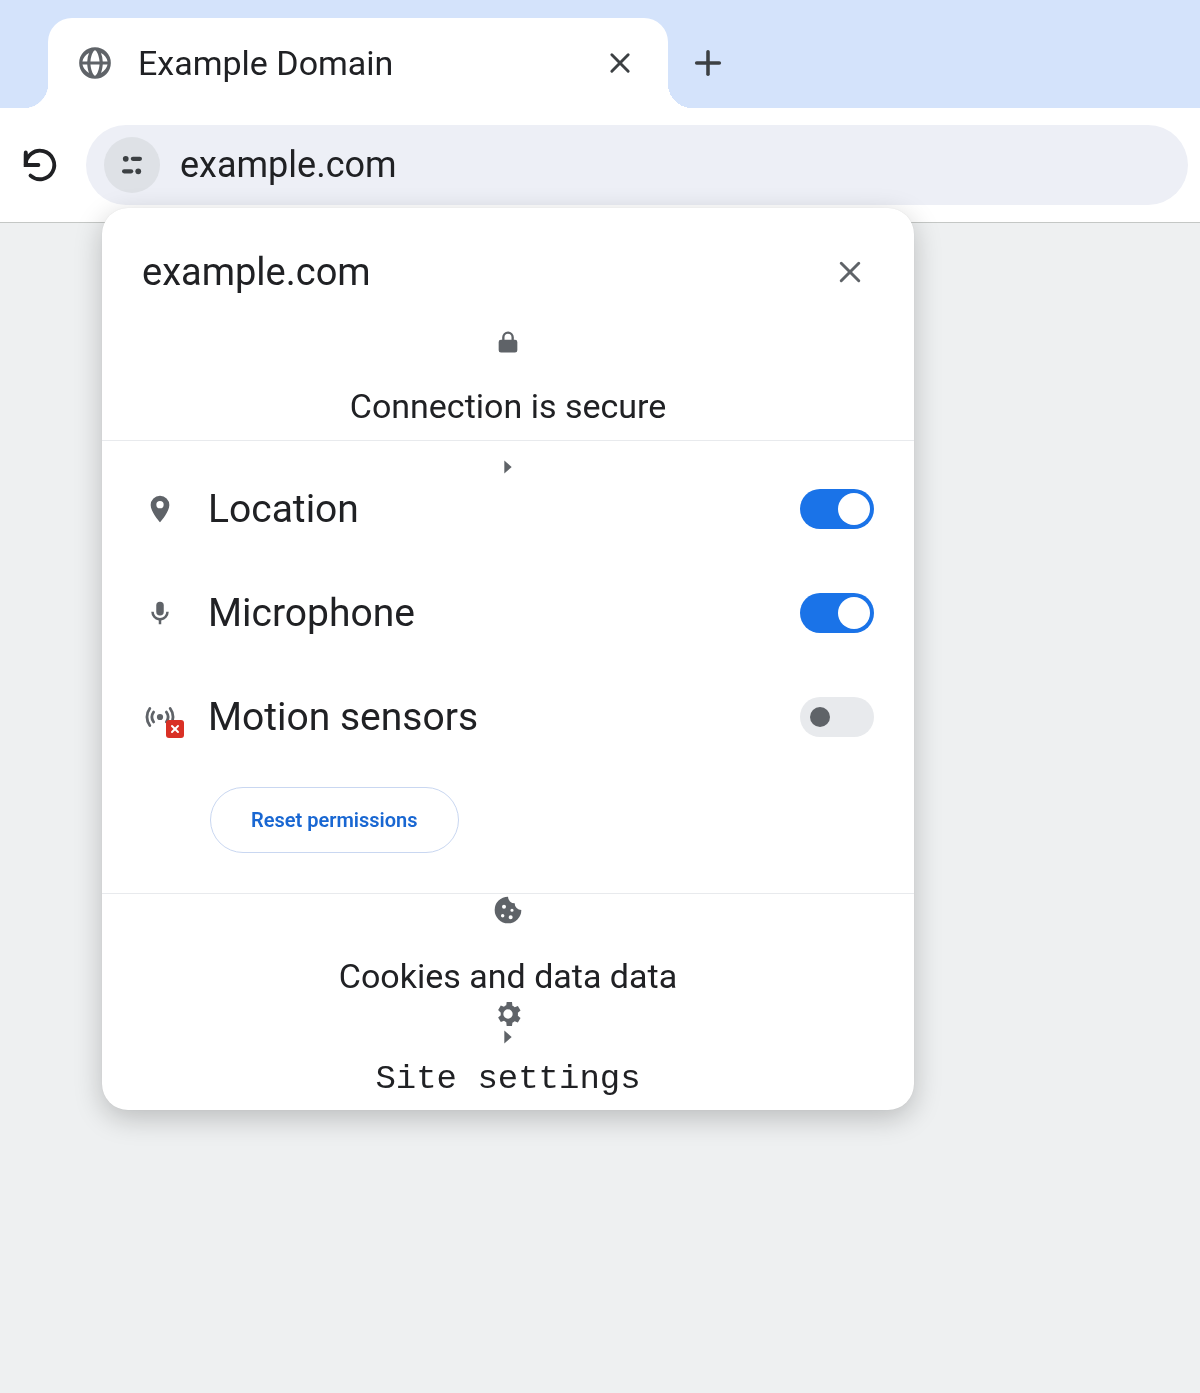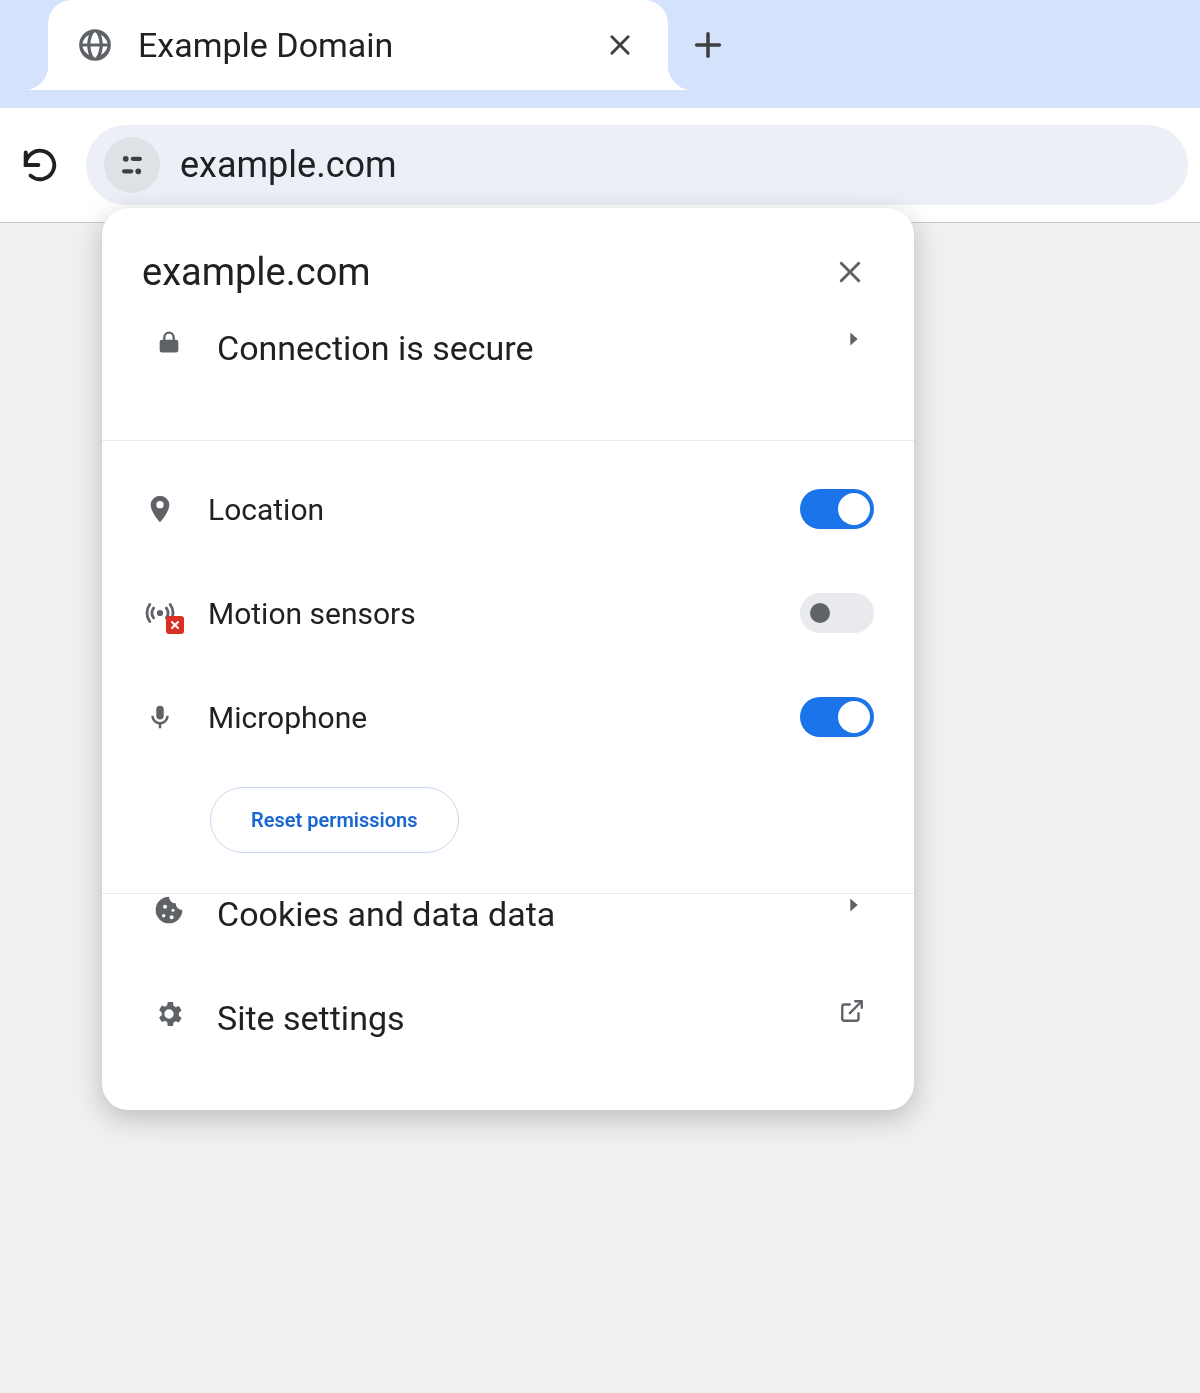--- a/index.html
+++ b/index.html
@@ -9,21 +9,21 @@
       width: 1200px;
       height: 1393px;
       overflow: hidden;
     }
 
     
     .tabstrip {
       background: #d4e3fb;
       height: 108px;
       display: flex;
-      align-items: flex-start;
+      align-items: flex-end;
       padding-left: 48px;
     }
     .tab {
       background: #fff;
       height: 90px;
       width: 620px;
       border-radius: 24px 24px 0 0;
       display: flex;
       align-items: center;
       padding: 0 28px;
@@ -143,25 +143,26 @@
     .popup-close {
       width: 48px; height: 48px;
       display: flex; align-items: center; justify-content: center;
       cursor: pointer;
       color: #5f6368;
       border-radius: 50%;
     }
 
     .row {
       display: flex;
-      align-items: flex-start;
+      align-items: center;
       padding: 0 49px;
       height: 104px;
       gap: 30px;
       cursor: pointer;
+      flex-direction: column;
     }
     .row-icon {
       width: 36px;
       display: flex; align-items: center; justify-content: center;
       color: #5f6368;
       flex-shrink: 0;
     }
     .row-label {
       flex: 1;
       font-size: 34px;
@@ -186,21 +187,21 @@
     }
     .perm-icon {
       width: 36px;
       display: flex; align-items: center; justify-content: center;
       color: #5f6368;
       flex-shrink: 0;
       position: relative;
     }
     .perm-label {
       flex: 1;
-      font-size: 30px;
+      font-size: 39px;
       color: #202124;
     }
 
     .toggle {
       width: 74px; height: 40px;
       border-radius: 40px;
       position: relative;
       cursor: pointer;
     }
     .toggle.on { background: #1a73e8; }
@@ -332,20 +333,31 @@
 
   <div style="padding-top:16px"></div>
 
   <div class="perm-row">
     <span class="perm-icon">
       <svg viewBox="0 0 24 24" width="32" height="32" fill="currentColor">
           <path d="M12 2a7 7 0 0 0-7 7c0 5.25 7 13 7 13s7-7.75 7-13a7 7 0 0 0-7-7zm0 9.5A2.5 2.5 0 1 1 12 6a2.5 2.5 0 0 1 0 5.5z"></path>
         </svg>
     </span>
     <span class="perm-label">Location</span>
+    <span class="toggle on"></span>
+  </div>
+
+  <div class="perm-row">
+    <span class="perm-icon">
+      <svg viewBox="0 0 24 24" width="30" height="30" fill="currentColor">
+          <path d="M12 14a3 3 0 0 0 3-3V6a3 3 0 0 0-6 0v5a3 3 0 0 0 3 3z"></path>
+          <path d="M17 11a5 5 0 0 1-10 0H5a7 7 0 0 0 6 6.92V21h2v-3.08A7 7 0 0 0 19 11h-2z"></path>
+        </svg>
+    </span>
+    <span class="perm-label">Microphone</span>
     <span class="toggle on"></span>
   </div>
 
   <div class="perm-row">
     <span class="perm-icon">
       <svg viewBox="0 0 24 24" width="34" height="34" fill="none" stroke="currentColor" stroke-width="2" stroke-linecap="round">
         <circle cx="12" cy="12" r="2.2" fill="currentColor" stroke="none"></circle>
         <path d="M7.5 8.5a6 6 0 0 0 0 7"></path>
         <path d="M4.8 6a10 10 0 0 0 0 12"></path>
         <path d="M16.5 8.5a6 6 0 0 1 0 7"></path>
@@ -355,52 +367,41 @@
         <svg viewBox="0 0 12 12" stroke="#fff" stroke-width="2" stroke-linecap="round">
             <line x1="3" y1="3" x2="9" y2="9"></line>
             <line x1="9" y1="3" x2="3" y2="9"></line>
           </svg>
       </span>
     </span>
     <span class="perm-label">Motion sensors</span>
     <span class="toggle off"></span>
   </div>
 
-  <div class="perm-row">
-    <span class="perm-icon">
-      <svg viewBox="0 0 24 24" width="30" height="30" fill="currentColor">
-          <path d="M12 14a3 3 0 0 0 3-3V6a3 3 0 0 0-6 0v5a3 3 0 0 0 3 3z"></path>
-          <path d="M17 11a5 5 0 0 1-10 0H5a7 7 0 0 0 6 6.92V21h2v-3.08A7 7 0 0 0 19 11h-2z"></path>
-        </svg>
-    </span>
-    <span class="perm-label">Microphone</span>
-    <span class="toggle on"></span>
-  </div>
-
   <div class="reset-row">
     <button class="reset-btn">Reset permissions</button>
   </div>
 
   <div class="bottom-sep"></div>
 
   <div class="row">
     <span class="row-icon">
       <svg viewBox="0 0 24 24" width="32" height="32" fill="currentColor">
           <path d="M12 2a10 10 0 1 0 10 10 5 5 0 0 1-5-5 5 5 0 0 1-5-5zm-3 6a1.5 1.5 0 1 1 0 3 1.5 1.5 0 0 1 0-3zm-1 7a1.3 1.3 0 1 1 0 2.6 1.3 1.3 0 0 1 0-2.6zm6 1a1.5 1.5 0 1 1 0 3 1.5 1.5 0 0 1 0-3zm1-5a1.2 1.2 0 1 1 0 2.4 1.2 1.2 0 0 1 0-2.4z"></path>
         </svg>
     </span>
     <span class="row-label">Cookies and data data</span>
     <span class="row-chevron">
       <svg viewBox="0 0 24 24" width="22" height="22" fill="currentColor">
           <path d="M8 5l8 7-8 7z"></path>
         </svg>
     </span>
   </div>
 
-  <div class="row" style="padding-bottom:10px; height:112px;">
+  <div class="row" style="padding-bottom:10px; height:112px;font-family:Liberation Mono, monospace;">
     <span class="row-icon">
       <svg viewBox="0 0 24 24" width="32" height="32" fill="currentColor">
           <path d="M19.4 13a7.5 7.5 0 0 0 0-2l2-1.6-2-3.4-2.4.9a7.4 7.4 0 0 0-1.7-1L15 3h-4l-.3 2.5a7.4 7.4 0 0 0-1.7 1l-2.4-.9-2 3.4L6.6 11a7.5 7.5 0 0 0 0 2l-2 1.6 2 3.4 2.4-.9a7.4 7.4 0 0 0 1.7 1L11 21h4l.3-2.5a7.4 7.4 0 0 0 1.7-1l2.4.9 2-3.4-2-1.6zM12 15.5A3.5 3.5 0 1 1 12 8.5a3.5 3.5 0 0 1 0 7z"></path>
         </svg>
     </span>
     <span class="row-label">Site settings</span>
     <span class="row-chevron">
       <svg viewBox="0 0 24 24" width="26" height="26" fill="none" stroke="currentColor" stroke-width="2.2" stroke-linecap="round" stroke-linejoin="round">
           <path d="M15 3h6v6"></path>
           <path d="M10 14 L21 3"></path>

